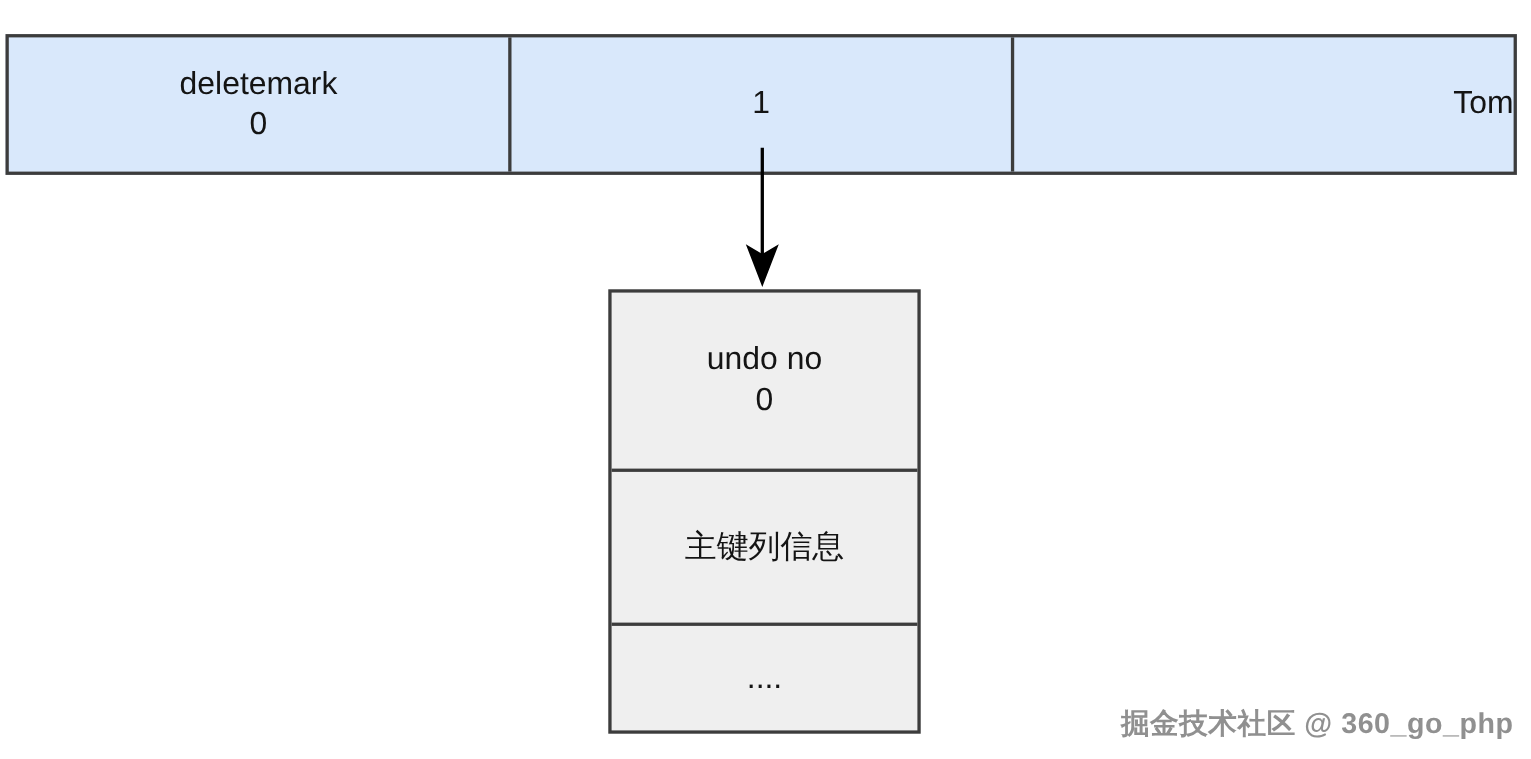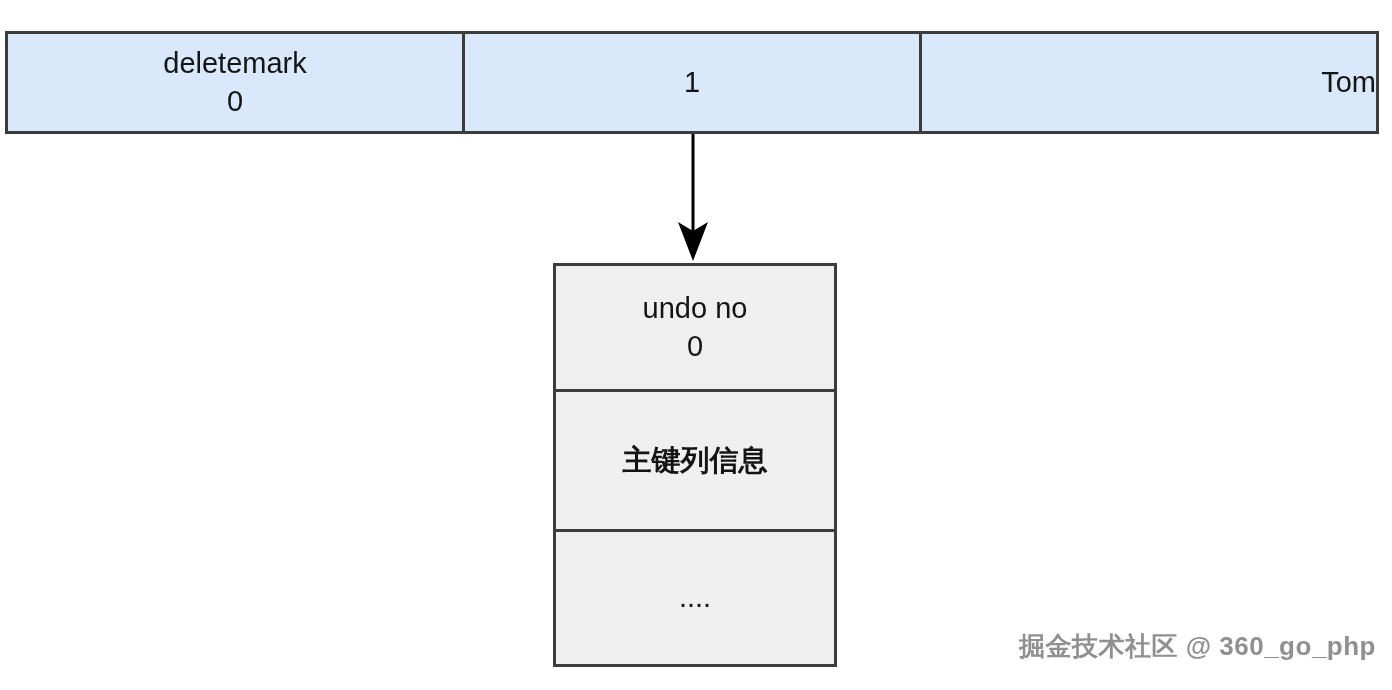--- a/index.html
+++ b/index.html
@@ -19,21 +19,21 @@
     font-family: "Liberation Sans", "DejaVu Sans", sans-serif;
     color: var(--text);
     overflow: hidden;
   }
   
   .record-row {
     position: absolute;
     left: 5px;
     top: 31px;
     width: 1374px;
-    height: 103px;
+    height: 128px;
     display: flex;
     border: 3px solid var(--border-dark);
     background: var(--cell-blue);
   }
   .record-row .cell {
     flex: 1;
     border-right: 3px solid var(--border-dark);
     display: flex;
     flex-direction: column;
     justify-content: center;
@@ -65,28 +65,28 @@
     border-bottom: 3px solid var(--border-dark);
     display: flex;
     flex-direction: column;
     justify-content: center;
     align-items: center;
     text-align: center;
     font-size: 29px;
     line-height: 1.3;
   }
   .undo-box .cell:last-child { border-bottom: none; flex: 1; }
-  .undo-box .cell-undo-no { height: 126px; }
-  .undo-box .cell-pk-info { height: 140px; font-weight: bold; }
+  .undo-box .cell-undo-no { height: 163px; }
+  .undo-box .cell-pk-info { height: 140px; }
   .cell-line:empty { display: none; }
   
   .watermark {
     position: absolute;
     right: 16px;
-    bottom: 26px;
+    bottom: 15px;
     font-size: 26px;
     font-weight: bold;
     letter-spacing: 0.5px;
     color: var(--watermark);
     text-shadow: 2px 2px 0 #ffffff;
     white-space: nowrap;
   }
 </style>
 </head>
 <body>

